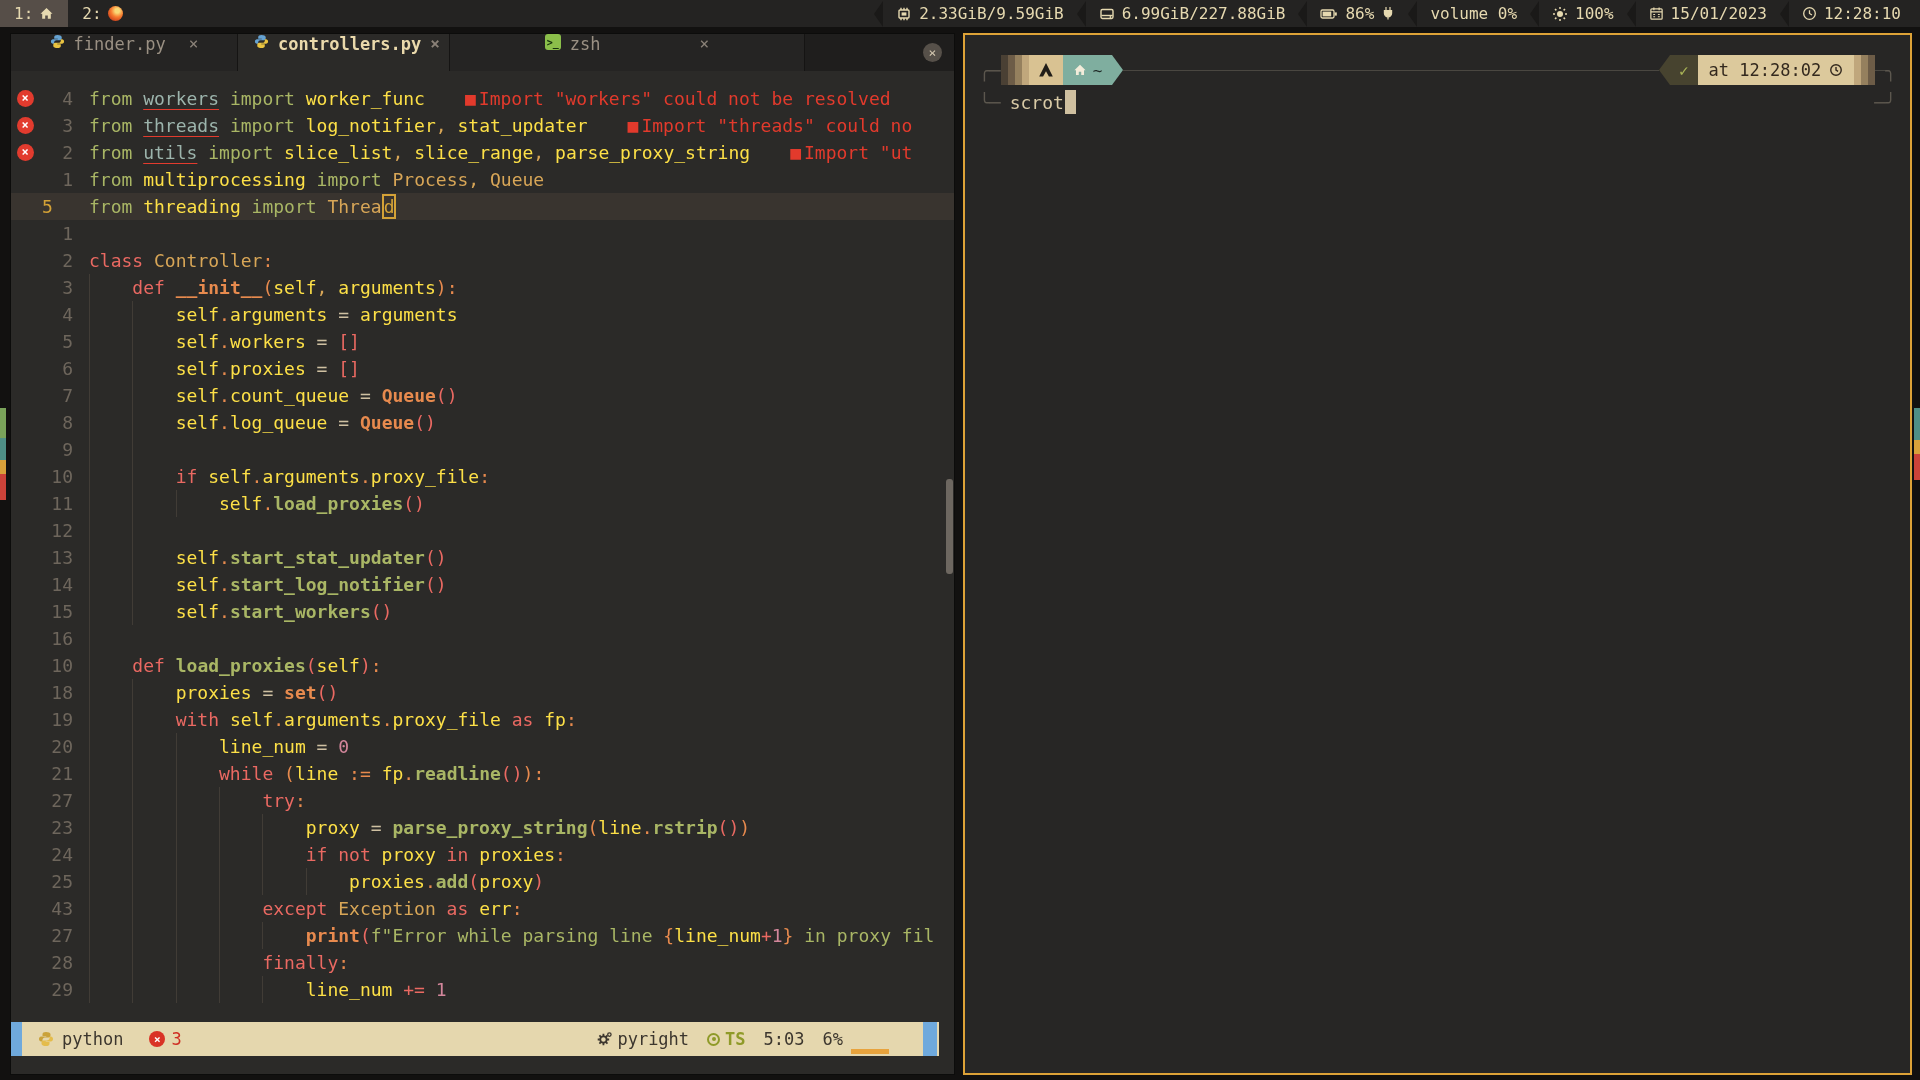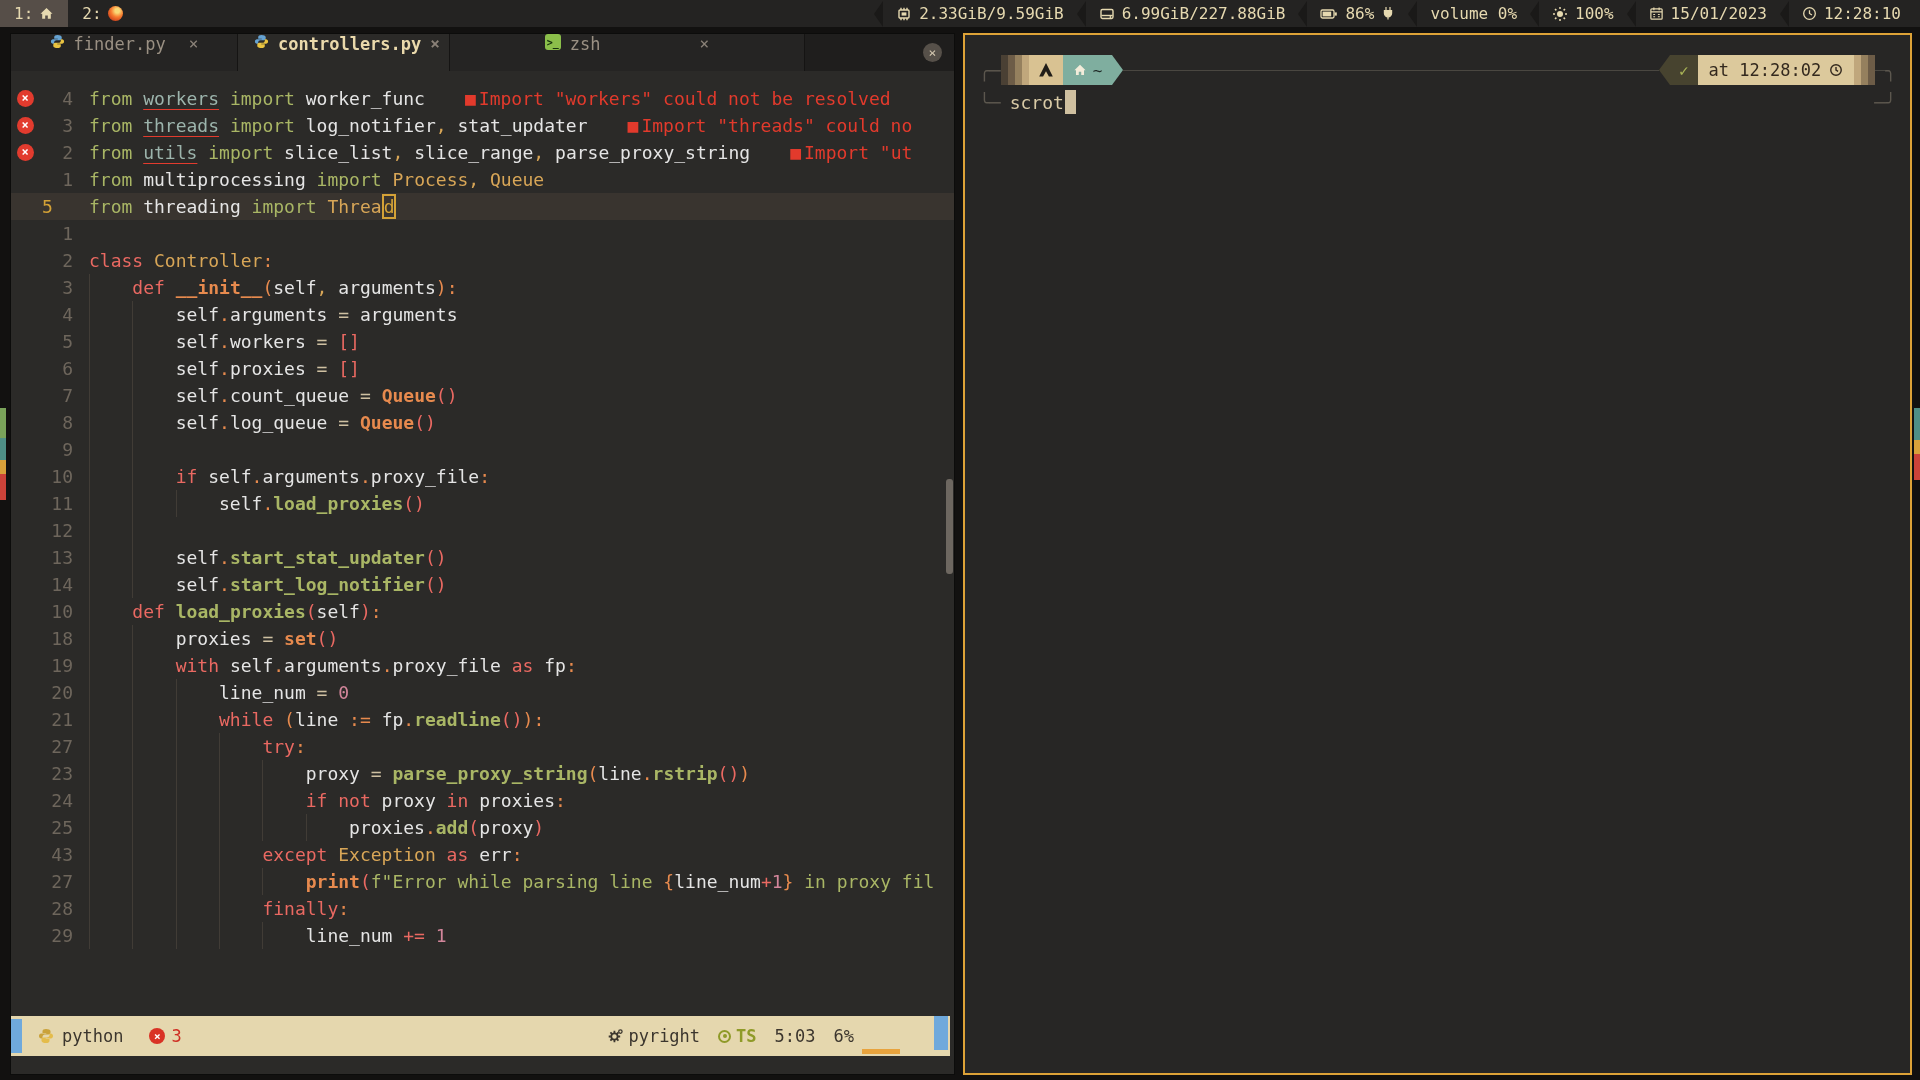--- a/index.html
+++ b/index.html
@@ -49,39 +49,39 @@
   .cl.cur{background:#39342f}
   .sgn{width:28px;flex:none;display:flex;align-items:center;justify-content:center}
   .errsign{width:17px;height:17px;border-radius:50%;background:#e23b2e;color:#fff;font-size:12px;font-weight:bold;
            display:flex;align-items:center;justify-content:center}
   .ln{width:34px;flex:none;text-align:right;color:#6e665c}
   .cl.cur .ln{color:#d3a136;text-align:left;padding-left:3px}
   .cd{white-space:pre;margin-left:16px;overflow:hidden;flex:1}
   .guide{display:inline-block;width:4ch;height:27px;vertical-align:top;border-left:1px solid #413c36}
   .tk-kw{color:#ea6962}
   .tk-im{color:#a9b665}
-  .tk-id{color:#e5e5e5}
+  .tk-id{color:#fde047}
   .tk-mod{color:#9cb4ac;text-decoration:underline;text-decoration-color:#e23b2e;text-underline-offset:4px}
   .tk-ty{color:#d8a657}
   .tk-fn{color:#a9b665;font-weight:bold}
   .tk-bi{color:#e78a4e;font-weight:bold}
   .tk-op{color:#e78a4e}
   .tk-eq{color:#cfc0a2}
   .tk-par{color:#ea6962}
   .tk-num{color:#d3869b}
   .tk-str{color:#a9b665}
   .tk-cm{color:#d8a657}
   .tk-cur{display:inline-block;border:2px solid #d4a237;color:#d4a237;height:25px;line-height:21px;
           vertical-align:top;margin-top:1px}
   .diag{color:#e23a2c;margin-left:40px}
   .dsq{margin-right:3px}
   .scrollthumb{position:absolute;right:1px;top:445px;width:7px;height:95px;background:#6d6760;border-radius:3px}
 
   
-  .statusline{position:absolute;left:0;right:4px;bottom:18px;height:40px;background:#e5d7ae;display:flex;
+  .statusline{position:absolute;left:0;right:15px;bottom:18px;height:34px;background:#e5d7ae;display:flex;
               align-items:center;font-size:17px;color:#3c362e}
   .slb-l{width:11px;height:34px;background:#6fa9dc;flex:none}
   .sl-lang{display:flex;align-items:center;gap:8px;margin-left:16px}
   .sl-err{display:flex;align-items:center;gap:6px;margin-left:26px}
   .sl-errico{width:16px;height:16px;border-radius:50%;background:#d93225;color:#fff;font-size:11px;font-weight:bold;
              display:flex;align-items:center;justify-content:center}
   .sl-errn{color:#cf2d22}
   .sl-right{margin-left:auto;margin-right:96px;display:flex;align-items:center;gap:18px}
   .sl-lsp{display:flex;gap:4px}
   .sl-ts{display:flex;align-items:center;gap:5px;color:#8f9a28;font-weight:bold}
@@ -346,20 +346,30 @@
         </div>
         <div class="cl">
           <span class="sgn"></span>
           <span class="ln">13</span>
           <span class="cd"><span class="guide">    </span><span class="guide">    </span><span class="tk-id">self</span><span class="tk-op">.</span><span class="tk-fn">start_stat_updater</span><span class="tk-par">()</span></span>
         </div>
         <div class="cl">
           <span class="sgn"></span>
           <span class="ln">14</span>
           <span class="cd"><span class="guide">    </span><span class="guide">    </span><span class="tk-id">self</span><span class="tk-op">.</span><span class="tk-fn">start_log_notifier</span><span class="tk-par">()</span></span>
+        </div>
+        <div class="cl">
+          <span class="sgn"></span>
+          <span class="ln">15</span>
+          <span class="cd"><span class="guide">    </span><span class="guide">    </span><span class="tk-id">self</span><span class="tk-op">.</span><span class="tk-fn">start_workers</span><span class="tk-par">()</span></span>
+        </div>
+        <div class="cl">
+          <span class="sgn"></span>
+          <span class="ln">16</span>
+          <span class="cd"><span class="guide">    </span></span>
         </div>
         <div class="cl">
           <span class="sgn"></span>
           <span class="ln">10</span>
           <span class="cd"><span class="guide">    </span><span class="tk-kw">def </span><span class="tk-fn">load_proxies</span><span class="tk-par">(</span><span class="tk-id">self</span><span class="tk-par">)</span><span class="tk-op">:</span></span>
         </div>
         <div class="cl">
           <span class="sgn"></span>
           <span class="ln">18</span>
           <span class="cd"><span class="guide">    </span><span class="guide">    </span><span class="tk-id">proxies</span><span class="tk-eq"> = </span><span class="tk-bi">set</span><span class="tk-par">()</span></span>

